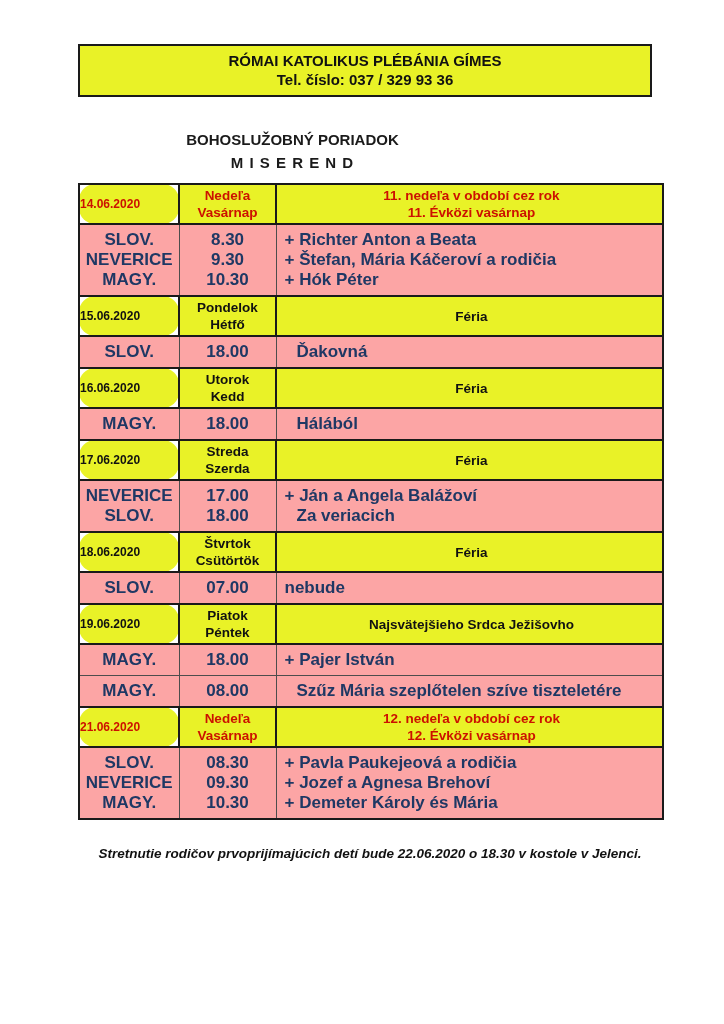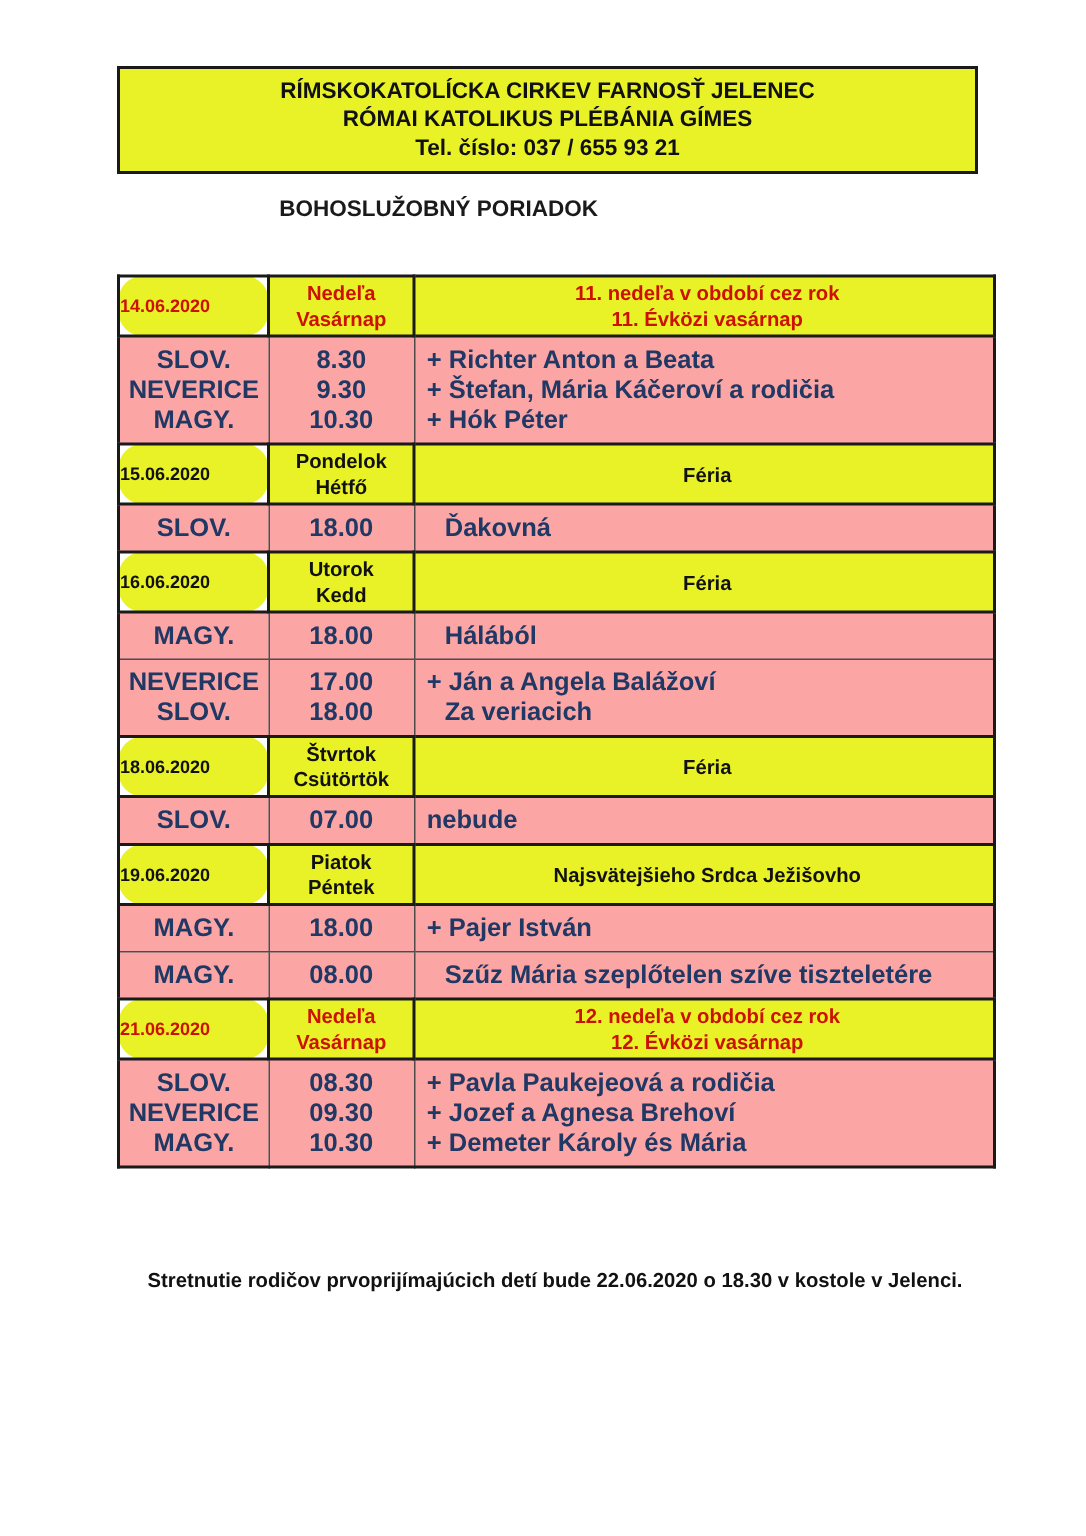--- a/index.html
+++ b/index.html
@@ -71,34 +71,34 @@
     padding:5px 0;
     font-weight:bold;
   }
   tr.mass-row .line{line-height:20px;white-space:nowrap;}
   tr.mass-row .place-cell,
   tr.mass-row .time-cell{text-align:center;}
   tr.mass-row .intention-cell .line{padding-left:8px;}
   tr.mass-row .intention-cell .line.indent{padding-left:20px;}
   .footer-note{
     position:absolute;left:78px;top:846px;width:584px;
-    text-align:center;font-weight:bold;font-size:13.5px;color:#111;
+    text-align:center;font-weight:bold;font-size:13.5px;color:#111;font-style:italic;
   }
 </style>
 </head>
 <body>
 
 <div class="header-box">
-  <div class="hline">RÍMSKOKATOLÍCKA CIRKEV FARNOSŤ JELENEC</div>
   <div class="hline">RÓMAI KATOLIKUS PLÉBÁNIA GÍMES</div>
-  <div class="hline">Tel. číslo: 037 / 655 93 21</div>
+  <div class="hline">Tel. číslo: 037 / 329 93 36</div>
 </div>
 
 <div class="titles">
   <div class="t1">BOHOSLUŽOBNÝ PORIADOK</div>
+  <div class="t2">M I S E R E N D</div>
 </div>
 
 <table class="schedule">
   <colgroup>
     <col class="c-date">
       <col class="c-day">
       <col class="c-feast">
   </colgroup>
   <tbody>
       <tr class="day-row red">
@@ -164,20 +164,30 @@
         <td class="place-cell">
           <div class="line">MAGY.</div>
         </td>
         <td class="time-cell">
           <div class="line">18.00</div>
         </td>
         <td class="intention-cell">
           <div class="line indent">Hálából</div>
         </td>
       </tr>
+      <tr class="day-row black">
+        <td class="date-cell">17.06.2020</td>
+        <td class="day-cell">
+          <div class="line">Streda</div>
+          <div class="line">Szerda</div>
+        </td>
+        <td class="feast-cell">
+          <div class="line">Féria</div>
+        </td>
+      </tr>
       <tr class="mass-row">
         <td class="place-cell">
           <div class="line">NEVERICE</div>
           <div class="line">SLOV.</div>
         </td>
         <td class="time-cell">
           <div class="line">17.00</div>
           <div class="line">18.00</div>
         </td>
         <td class="intention-cell">

